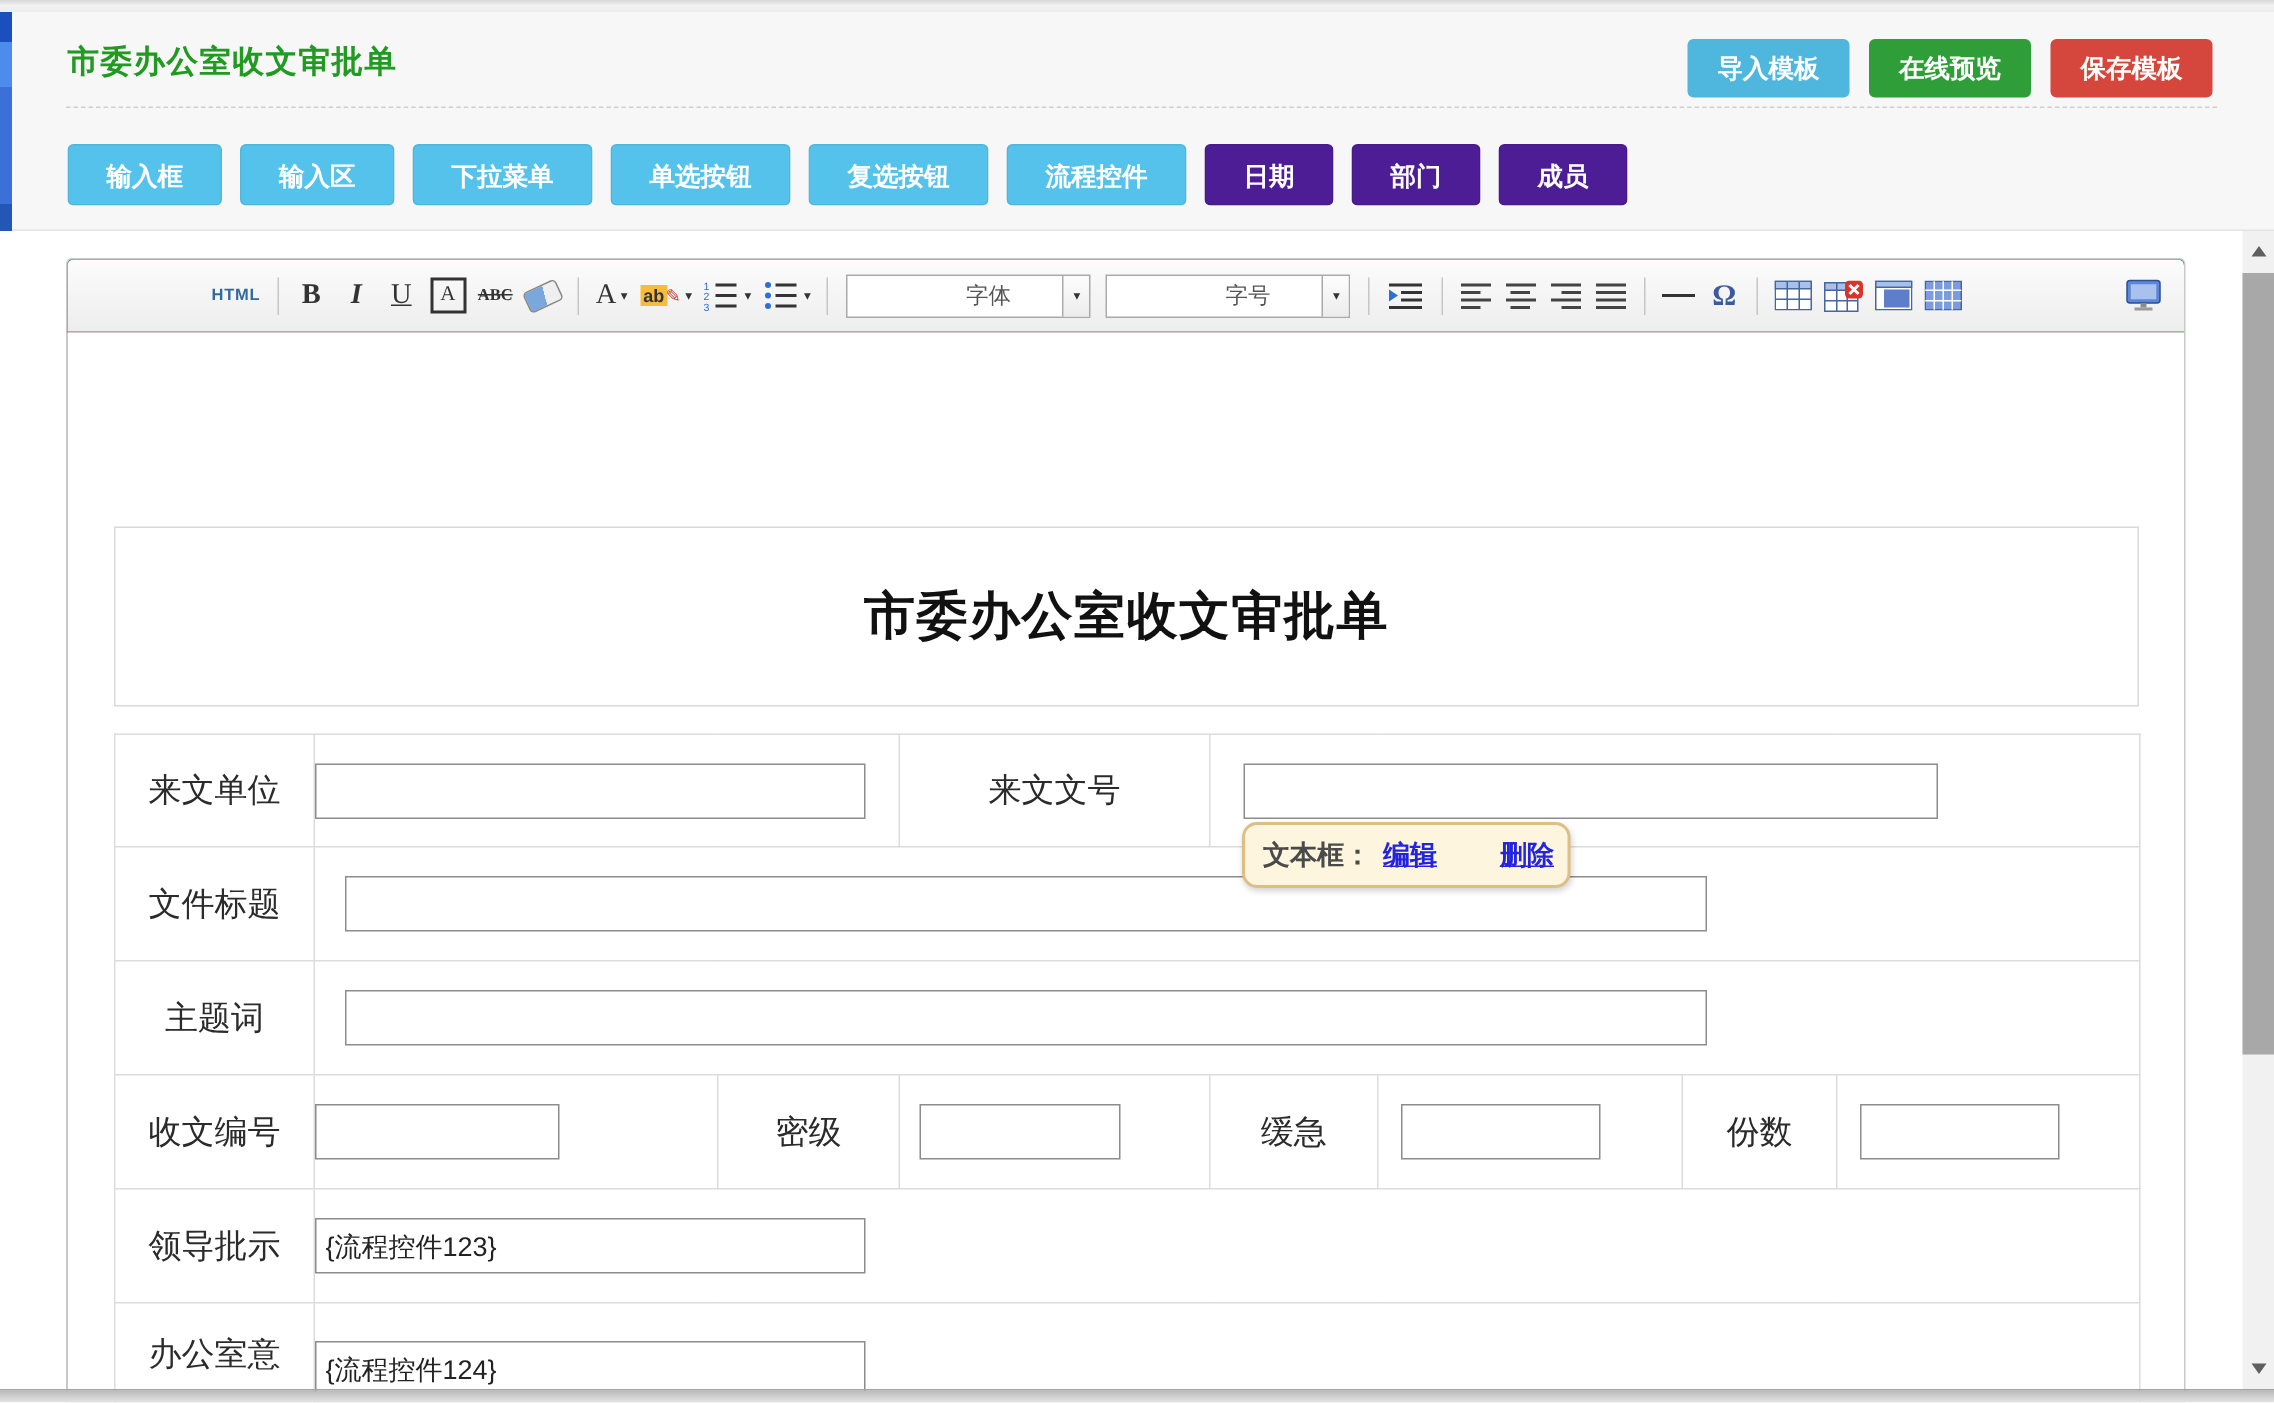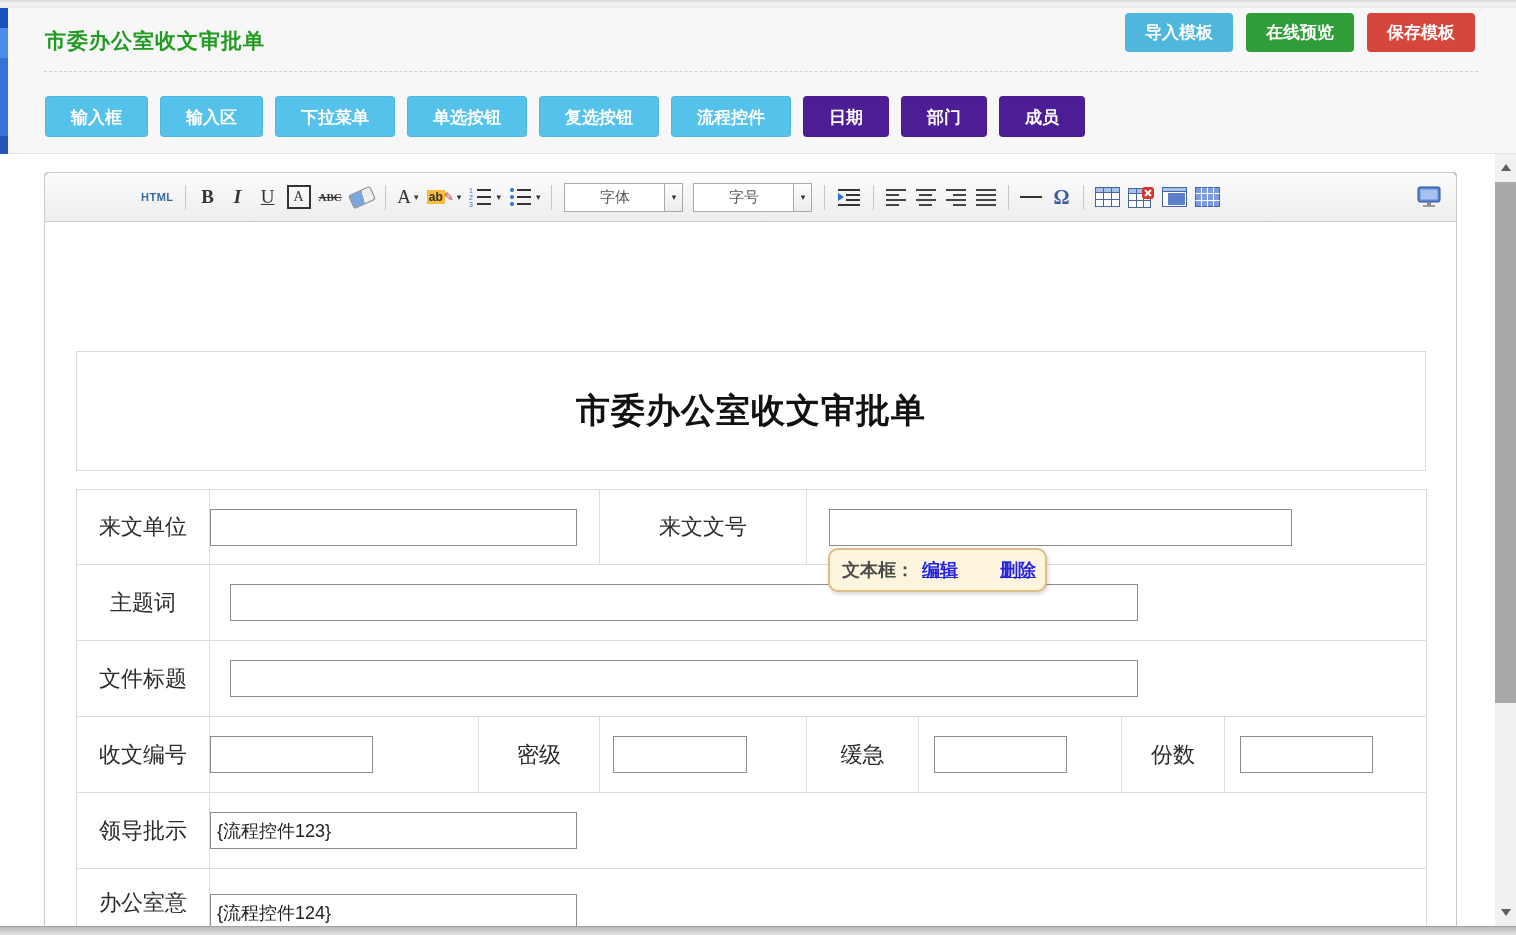--- a/index.html
+++ b/index.html
@@ -15,21 +15,21 @@
   .left-strip .seg2{position:absolute;top:20px;left:0;width:8px;height:30px;background:#4c8ced;}
   .left-strip .seg3{position:absolute;top:128px;left:0;width:8px;height:18px;background:#2456b8;}
 
   
   .header{position:absolute;left:8px;top:8px;width:1508px;height:145px;
           background:#f7f7f7;border-bottom:1px solid #e3e3e3;}
   .app-title{position:absolute;left:37px;top:19px;font-family:"Liberation Serif",serif;
              font-size:21px;font-weight:bold;color:#219a21;letter-spacing:1px;}
   .dashed-divider{position:absolute;left:36px;right:38px;top:63px;height:0;
                   border-top:1px dashed #cfcfcf;}
-  .actions{position:absolute;top:5px;right:41px;display:flex;gap:13px;}
+  .actions{position:absolute;top:18px;right:41px;display:flex;gap:13px;}
   .act-btn{height:39px;line-height:39px;padding:0 20px;border:none;border-radius:4px;
            color:#fff;font-size:17px;font-weight:bold;font-family:inherit;cursor:pointer;}
   .act-blue{background:#4fb7de;}
   .act-green{background:#2f9e39;}
   .act-red{background:#d5473c;}
 
   .components{position:absolute;left:37px;top:88px;display:flex;gap:12px;}
   .comp-btn{height:41px;line-height:41px;padding:0 25px;border:1px solid rgba(0,0,0,0.06);
             border-radius:4px;color:#fff;font-size:17px;font-weight:bold;
             font-family:inherit;cursor:pointer;}
@@ -54,21 +54,21 @@
         justify-content:center;font-family:"Liberation Serif",serif;font-size:14px;}
   .abc-icon{font-family:"Liberation Serif",serif;font-size:11px;font-weight:bold;
             text-decoration:line-through;}
   .eraser{width:22px;height:13px;transform:rotate(-25deg);border:1px solid #888;
           border-radius:3px;background:linear-gradient(100deg,#7aa7dc 55%,#efefef 55%);}
   .fc-a{font-family:"Liberation Serif",serif;font-size:19px;}
   .dd-caret{font-size:9px;color:#333;margin-left:3px;}
   .hl-ab{background:#f8bb3d;padding:0 2px;font-size:12px;font-weight:bold;color:#333;}
   .hl-pencil{color:#c0392b;font-size:12px;margin-left:-1px;}
   .sel{width:117px;height:27px;background:#fff;border:1px solid #a9a9a9;display:flex;
-       align-items:stretch;margin:0 5px;cursor:pointer;}
+       align-items:stretch;margin:0 5px;cursor:pointer;padding-left:44px;}
   .sel-label{flex:1;display:flex;align-items:center;justify-content:center;
              font-size:15px;color:#555;}
   .sel-arrow{width:17px;border-left:1px solid #a9a9a9;display:flex;align-items:center;
              justify-content:center;font-size:9px;color:#333;
              background:linear-gradient(#fdfdfd,#ececec);}
   .hr-icon{width:22px;height:0;border-top:2px solid #333;}
   .omega-icon{font-family:"Liberation Serif",serif;font-size:20px;font-weight:bold;color:#3a5ba0;}
   .fullscreen{margin-left:auto;margin-right:14px;}
 
   .ed-content{position:relative;height:714px;background:#fff;}
@@ -322,27 +322,27 @@
           <td class="lbl">来文单位</td>
           <td class="cell-in" colspan="2">
             <input class="f-input in-313" type="text" style="">
           </td>
           <td class="lbl">来文文号</td>
           <td class="cell-in pl22" colspan="4">
             <input class="f-input in-463" type="text" style="">
           </td>
         </tr>
         <tr style="height:76px">
-          <td class="lbl">主题词</td>
+          <td class="lbl">文件标题</td>
           <td class="cell-in pl20" colspan="7">
             <input class="f-input in-908" type="text" style="">
           </td>
         </tr>
         <tr style="height:76px">
-          <td class="lbl">文件标题</td>
+          <td class="lbl">主题词</td>
           <td class="cell-in pl20" colspan="7">
             <input class="f-input in-908" type="text" style="">
           </td>
         </tr>
         <tr style="height:76px">
           <td class="lbl">收文编号</td>
           <td class="cell-in">
             <input class="f-input in-163" type="text" style="">
           </td>
           <td class="lbl">密级</td>

